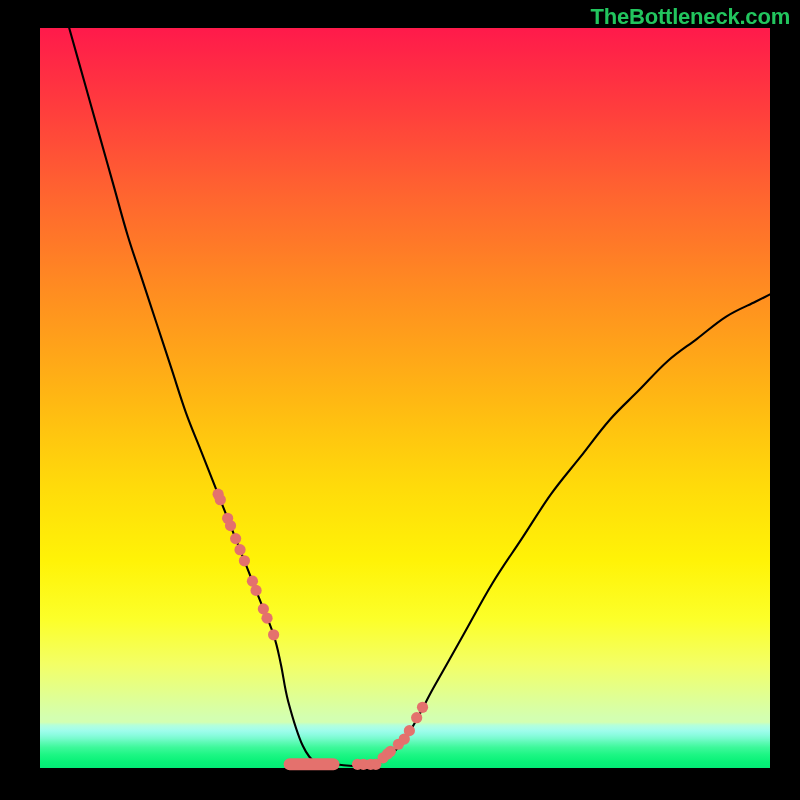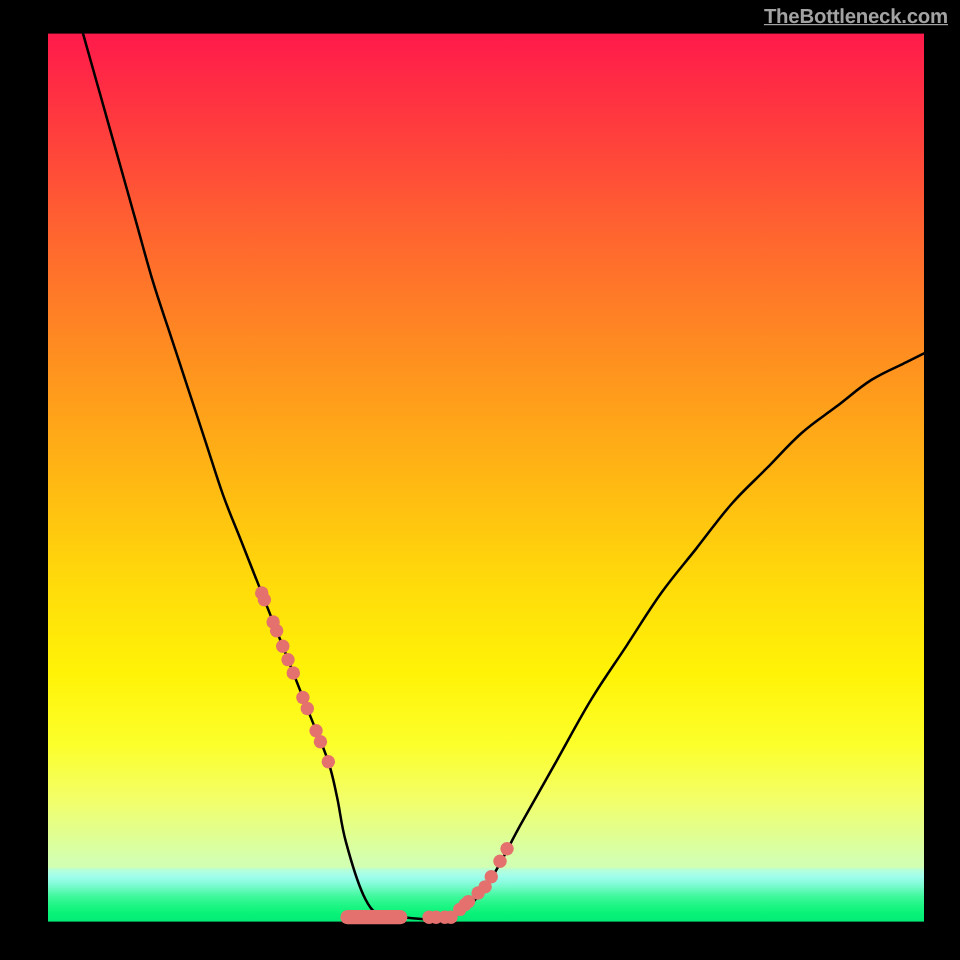--- a/index.html
+++ b/index.html
@@ -34,25 +34,24 @@
       #3ef89b 97.2%,
       #1df684 98.2%,
       #07f177 99.2%,
       #04eb76 100%
     );
   }
   .watermark {
     position: absolute;
     top: 4px; right: 10px;
     font-family: Arial, Helvetica, sans-serif;
-    font-size: 17px;
+    font-size: 22px;
     font-weight: 600;
-    color: #a3a3a3;
+    color: #22c55e;
     letter-spacing: -0.2px;
-    text-decoration: underline;
   }
   svg.curve {
     position: absolute;
     left: 0; top: 0;
     width: 730px; height: 740px;
     overflow: visible;
   }
   .curve-path {
     fill: none;
     stroke: #000;

